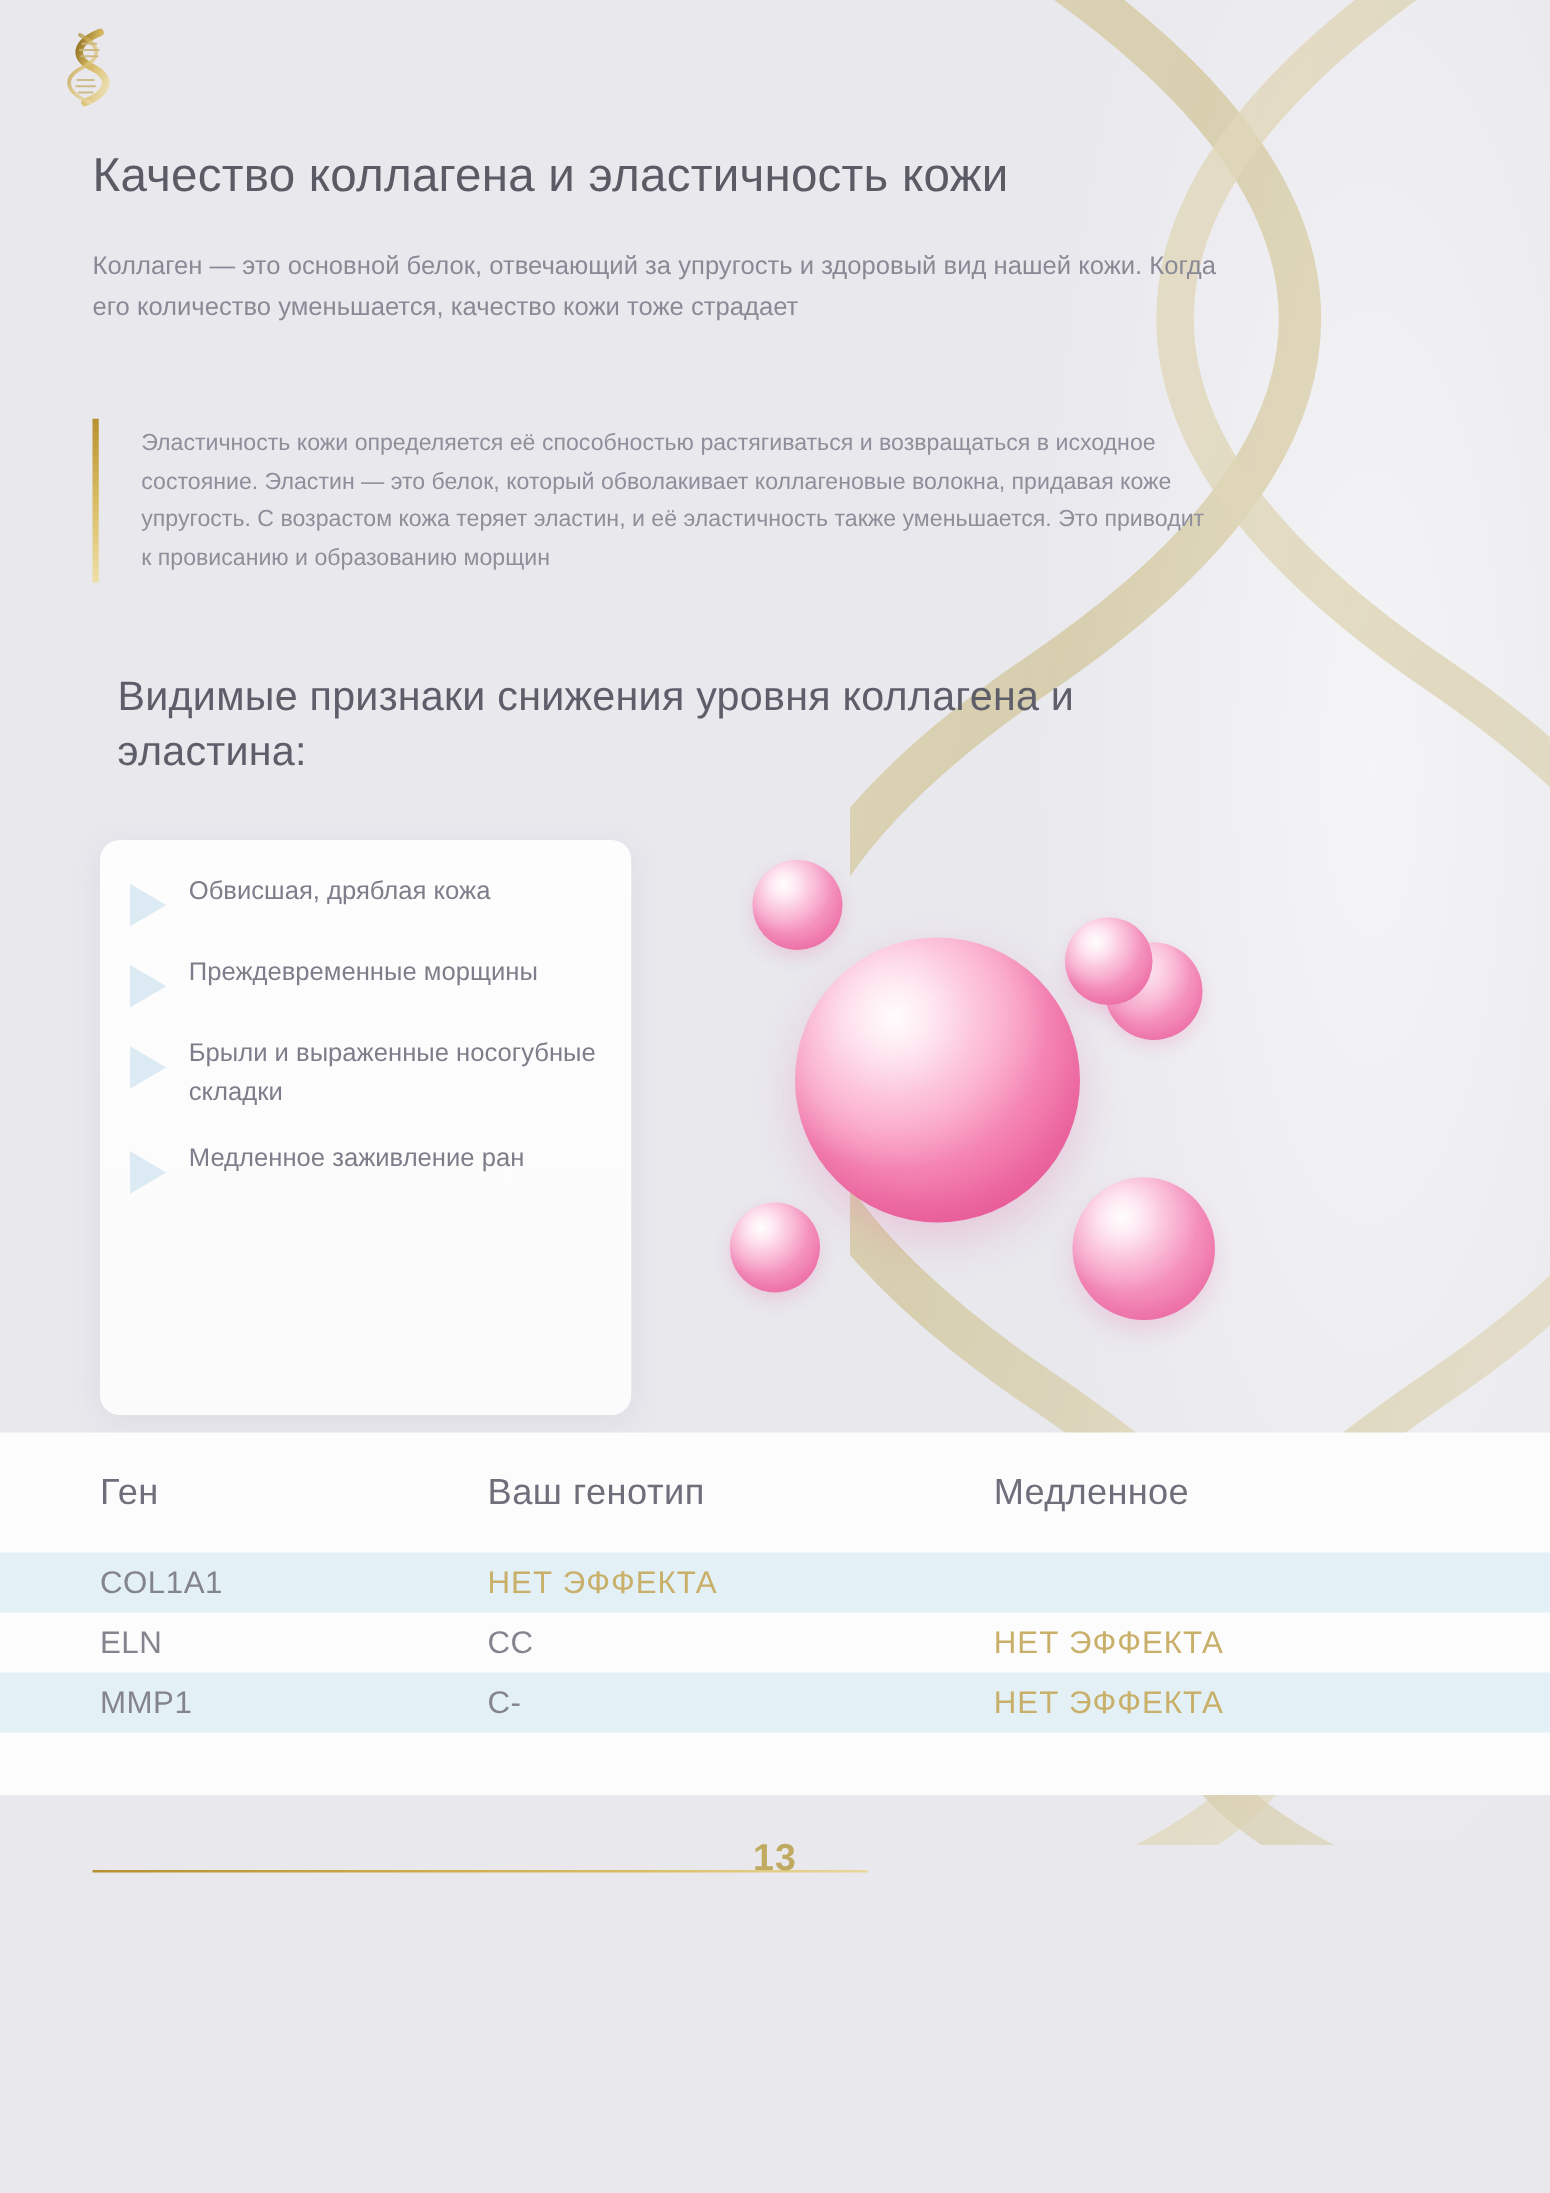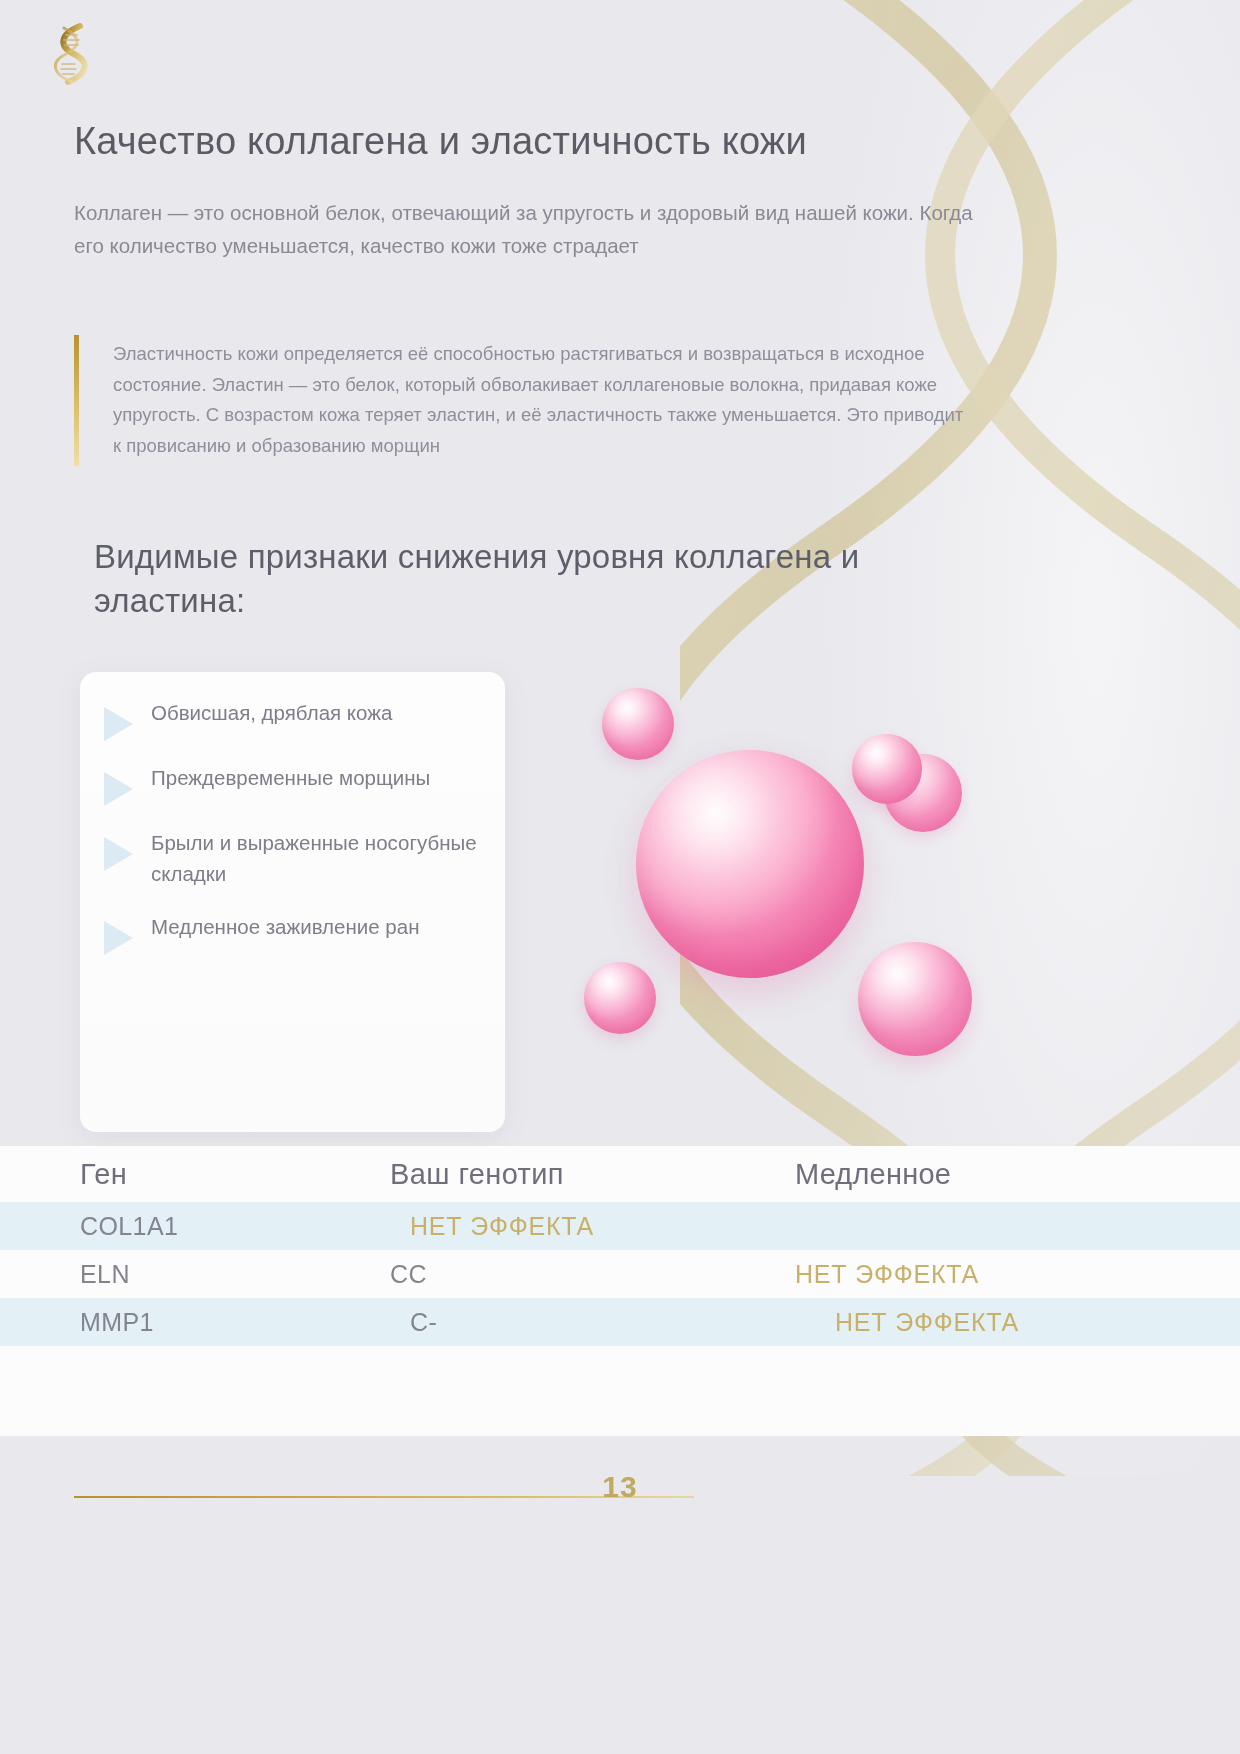--- a/index.html
+++ b/index.html
@@ -104,23 +104,23 @@
 
   
   .table-band{
     position:absolute;left:0;top:1146px;width:1240px;height:290px;
     background:#fcfcfd;
   }
   .trow{
     display:flex;align-items:center;height:48px;padding:0 0 0 80px;
     box-sizing:border-box;
   }
-  .thead{height:56px;border-radius:32px;}
+  .thead{height:96px;border-radius:32px;}
   .thead .c{font-size:29px;font-weight:400;color:#6f6f7c;}
-  .zebra{background:#e3f0f6;gap:20px;}
+  .zebra{background:#e3f0f6;}
   .c{font-weight:300;}
   .c1{flex:0 0 310px;font-size:25px;color:#84848f;letter-spacing:.4px;}
   .c2{flex:0 0 405px;font-size:25px;color:#84848f;letter-spacing:.4px;}
   .c3{flex:1 1 auto;font-size:25px;color:#c9b06a;letter-spacing:.8px;}
   .thead .c1,.thead .c2{color:#6f6f7c;font-size:29px;}
   .thead .c3{color:#6f6f7c;font-size:29px;letter-spacing:.2px;}
 
   
   .footer{position:absolute;left:0;top:1476px;width:1240px;height:278px;background:#e8e8ed;}
   .foot-rule{

